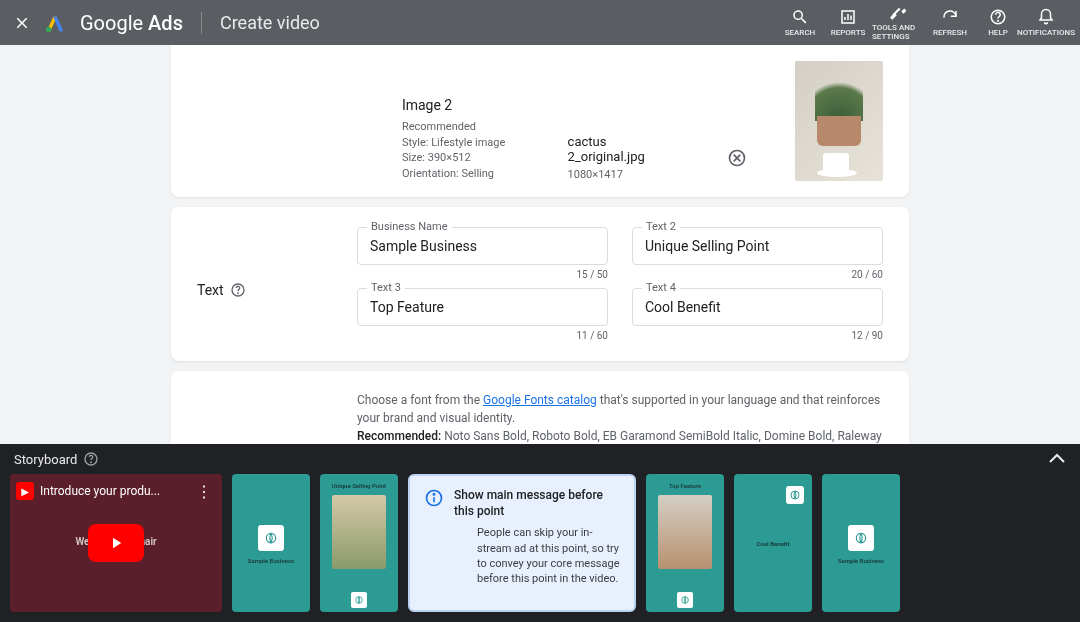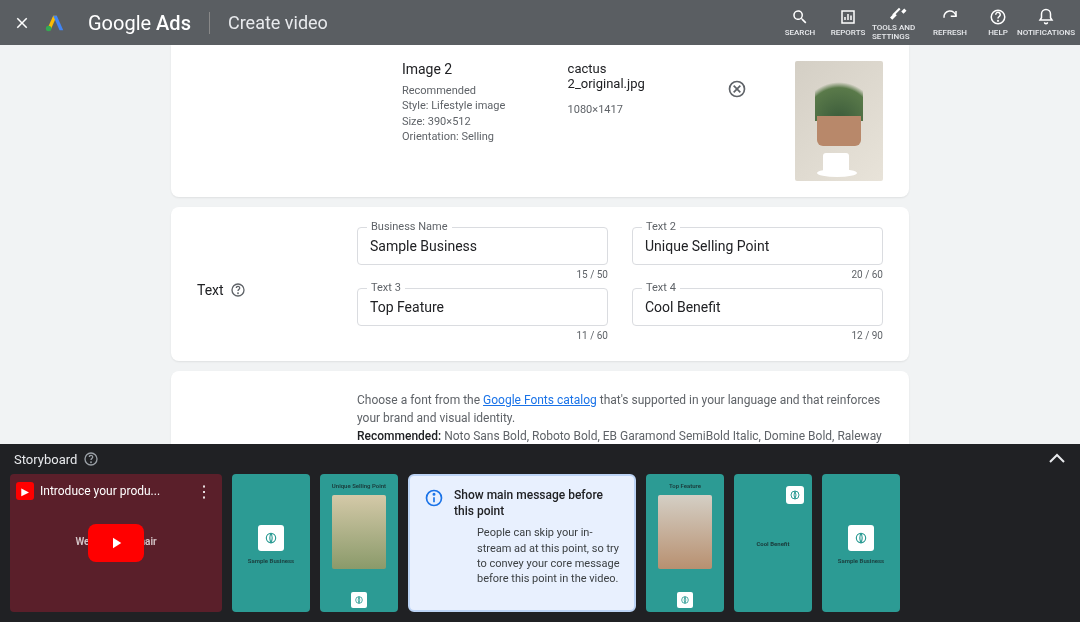--- a/index.html
+++ b/index.html
@@ -1,43 +1,43 @@
 <!DOCTYPE html>
 <html><head>
 <meta charset="utf-8">
 <style>
   * { box-sizing: border-box; margin: 0; padding: 0; font-family: Roboto, Arial, sans-serif; }
   body { background: #f1f3f4; width: 1080px; height: 622px; overflow: hidden; position: relative; }
 
   
   .topbar { height: 45px; background: #5a5e62; display: flex; align-items: center; padding: 0 10px; color: #fff; }
   .topbar .close { width: 24px; height: 24px; display:flex; align-items:center; justify-content:center; cursor:pointer; }
-  .topbar .logo { display:flex; align-items:center; margin-left: 10px; gap:16px; }
+  .topbar .logo { display:flex; align-items:flex-end; margin-left: 10px; gap:8px; }
   .topbar .product { font-size: 20px; font-weight: 400; margin-left: 6px; }
   .topbar .product .bold { font-weight: 500; }
   .topbar .divider { width:1px; height:22px; background:#888; margin: 0 18px; }
   .topbar .title { font-size: 18px; font-weight: 400; color:#e8eaed; }
   .topbar .spacer { flex:1; }
   .topbar .actions { display:flex; gap: 0; }
   .topbar .action { display:flex; flex-direction:column; align-items:center; justify-content:center; width:48px; font-size:8px; font-weight:500; cursor:pointer; color:#e8eaed; }
   .topbar .action.wide { width: 54px; }
   .topbar .action svg { width:18px; height:18px; margin-bottom:2px; }
 
   
   .main { position:absolute; top:45px; left:0; right:0; bottom:178px; overflow:auto; padding: 0 0 20px 0; }
   .card { background:#fff; border-radius:8px; margin: 10px auto; width: 738px; padding: 20px 26px; box-shadow: 0 1px 2px rgba(0,0,0,0.08); }
 
   
-  .image-row { display:flex; align-items:flex-start;gap:48px; }
+  .image-row { display:flex; align-items:flex-end;gap:48px; }
   .image-meta { width: 120px; }
   .image-title { font-size: 14px; color:#202124; margin-bottom:6px; }
   .recommended { font-size: 11px; color:#5f6368; line-height: 1.4; }
   .image-file { flex:1; display:flex; align-items:center; padding-left: 0; margin-left: 0; }
   .file-info { font-size:13px; color:#202124; }
-  .file-dim { font-size:11px; color:#5f6368; margin-top:12px; }
+  .file-dim { font-size:11px; color:#5f6368; margin-top:4px; }
   .remove-btn { margin-left: 80px; width:22px; height:22px; display:flex; align-items:center; justify-content:center; cursor:pointer; }
   .thumb { width: 90px; height: 120px; background: linear-gradient(135deg, #d4cfc5 0%, #e8e3d9 100%); border-radius:2px; margin-left:auto; position:relative; overflow:hidden; }
   .thumb .pot { position:absolute; bottom:35px; left:22px; width:44px; height:30px; background:#b8886a; border-radius: 0 0 6px 6px; }
   .thumb .plant { position:absolute; bottom:60px; left:20px; width:48px; height:50px; background: radial-gradient(circle at 50% 100%, #3a5a3a 0%, #5a7a4a 60%, transparent 70%);}
   .thumb .cup { position:absolute; bottom:8px; left:28px; width:26px; height:20px; background:#fff; border-radius:3px; }
   .thumb .saucer { position:absolute; bottom:4px; left:22px; width:40px; height:8px; background:#fff; border-radius:50%; }
 
   
   .section-row { display:flex; }
   .section-label { width:160px; font-size:14px; color:#202124; display:flex; align-items:center; gap:6px; padding-top: 12px; }

